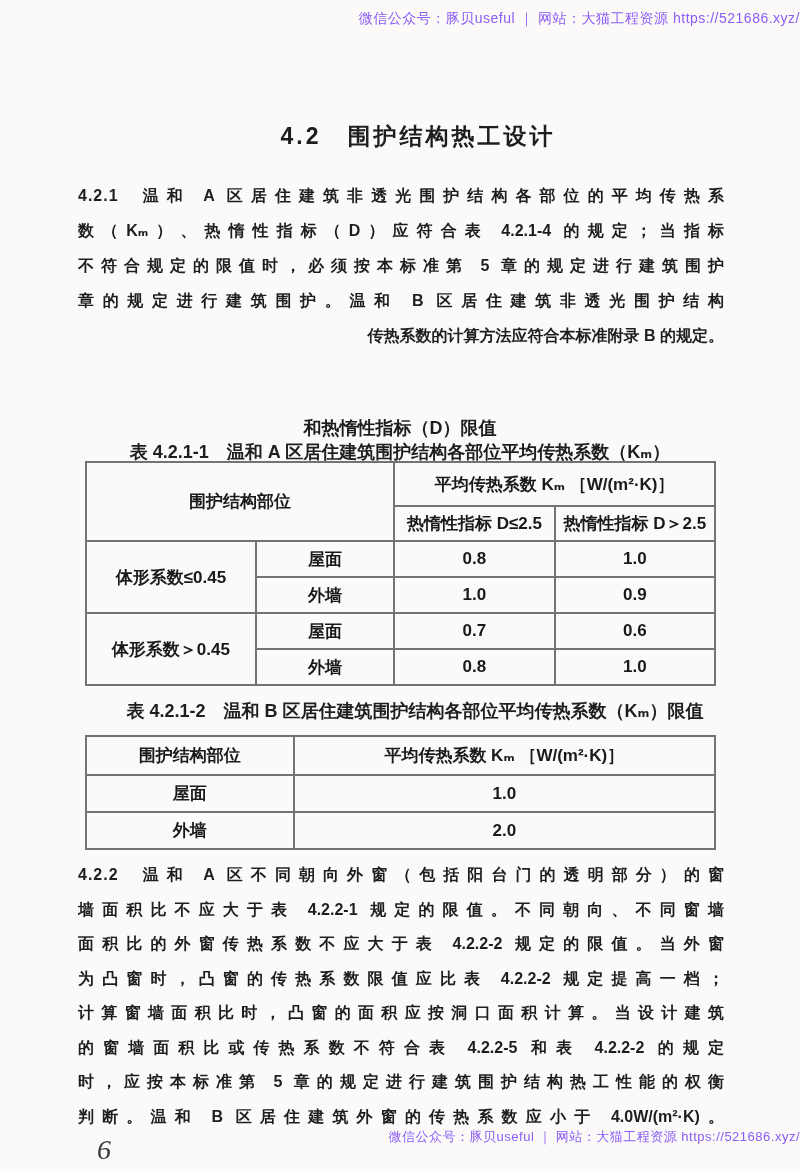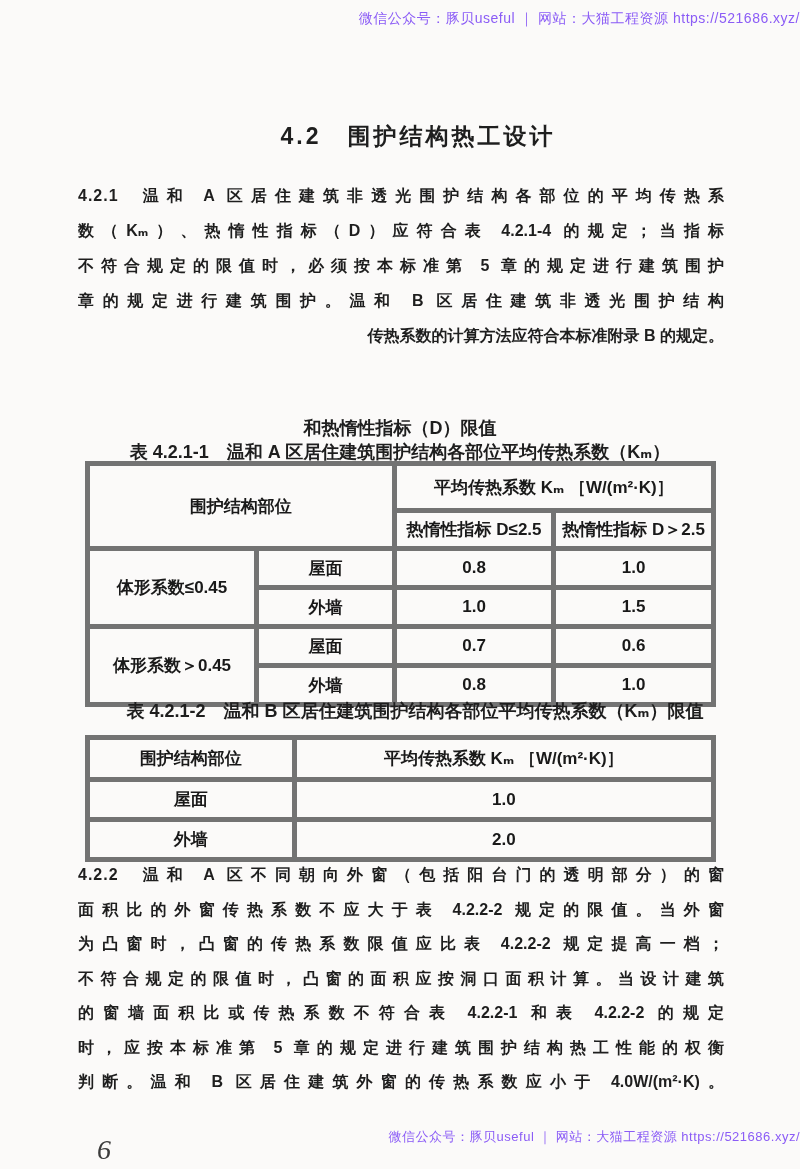--- a/index.html
+++ b/index.html
@@ -33,21 +33,21 @@
     position:absolute; left:0; right:0; text-align:center;
     font-size:18px; font-weight:700;
   }
   .cap1a { top:396px;margin-top:44px; } .cap1b { top:416px; } .cap2 { top:699px;padding-left:30px; }
   table.tbl {
     position:absolute; left:85px; width:631px;
     border-collapse:collapse; table-layout:fixed;
     border:2px solid #2c2c2c;
   }
   .tbl td {
-    border:5px solid #737373; text-align:center; vertical-align:middle;
+    border:2px solid #737373; text-align:center; vertical-align:middle;
     font-size:17px; font-weight:600; padding:0 4px; color:#191919;
   }
   .t1 { top:461px; }
   .t1 .hr1 td { height:42px; }
   .t1 .hr2 td { height:33px;margin-top:32px; }
   .t1 .br td { height:34px; }
   .t1 .hr2 td, .t1 .hdr-bottom { border-bottom-width:2px; }
   .t1 .grp-sep td { border-top:2px solid #2c2c2c; }
   .t2 { top:735px; }
   .t2 .hr td { height:37px; border-bottom-width:2px; }
@@ -98,21 +98,21 @@
     </tr>
     <tr class="br">
       <td rowspan="2">体形系数≤0.45</td>
       <td>屋面</td>
       <td>0.8</td>
       <td>1.0</td>
     </tr>
     <tr class="br">
       <td>外墙</td>
       <td>1.0</td>
-      <td>1.5</td>
+      <td>0.9</td>
     </tr>
     <tr class="br grp-sep">
       <td rowspan="2">体形系数＞0.45</td>
       <td>屋面</td>
       <td>0.7</td>
       <td>0.6</td>
     </tr>
     <tr class="br">
       <td>外墙</td>
       <td>0.8</td>
@@ -141,24 +141,25 @@
       <td>外墙</td>
       <td>2.0</td>
     </tr>
   </tbody>
     </table>
 
   <div class="para p422">
     <div class="line">
       <span class="cnum">4.2.2</span><span>温和 A 区不同朝向外窗（包括阳台门的透明部分）的窗</span>
     </div>
+    <div class="line">墙面积比不应大于表 4.2.2-1 规定的限值。不同朝向、不同窗墙</div>
     <div class="line">面积比的外窗传热系数不应大于表 4.2.2-2 规定的限值。当外窗</div>
     <div class="line">为凸窗时，凸窗的传热系数限值应比表 4.2.2-2 规定提高一档；</div>
-    <div class="line">不符合规定的限值时，凸窗的面积应按洞口面积计算。当设计建筑</div>
-    <div class="line">的窗墙面积比或传热系数不符合表 4.2.2-1 和表 4.2.2-2 的规定</div>
+    <div class="line">计算窗墙面积比时，凸窗的面积应按洞口面积计算。当设计建筑</div>
+    <div class="line">的窗墙面积比或传热系数不符合表 4.2.2-5 和表 4.2.2-2 的规定</div>
     <div class="line">时，应按本标准第 5 章的规定进行建筑围护结构热工性能的权衡</div>
     <div class="line">判断。温和 B 区居住建筑外窗的传热系数应小于 4.0W/(m²·K)。</div>
   </div>
 
   <div class="watermark wm-bottom">微信公众号：豚贝useful ｜ 网站：大猫工程资源 https://521686.xyz/</div>
 
   <div class="page-num">6</div>
 
 </div>
 

